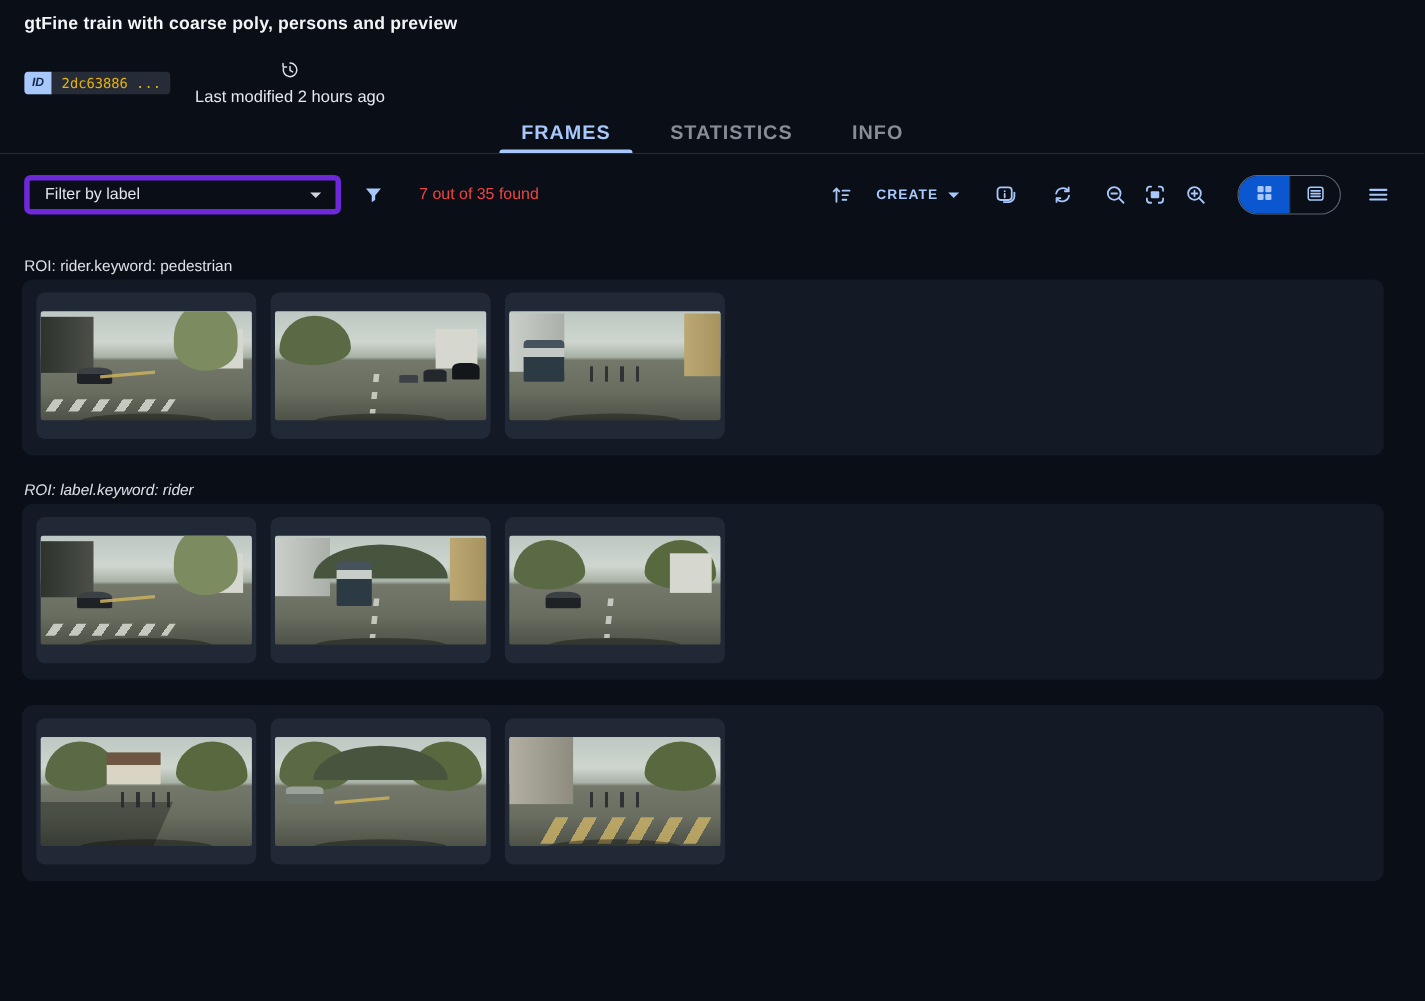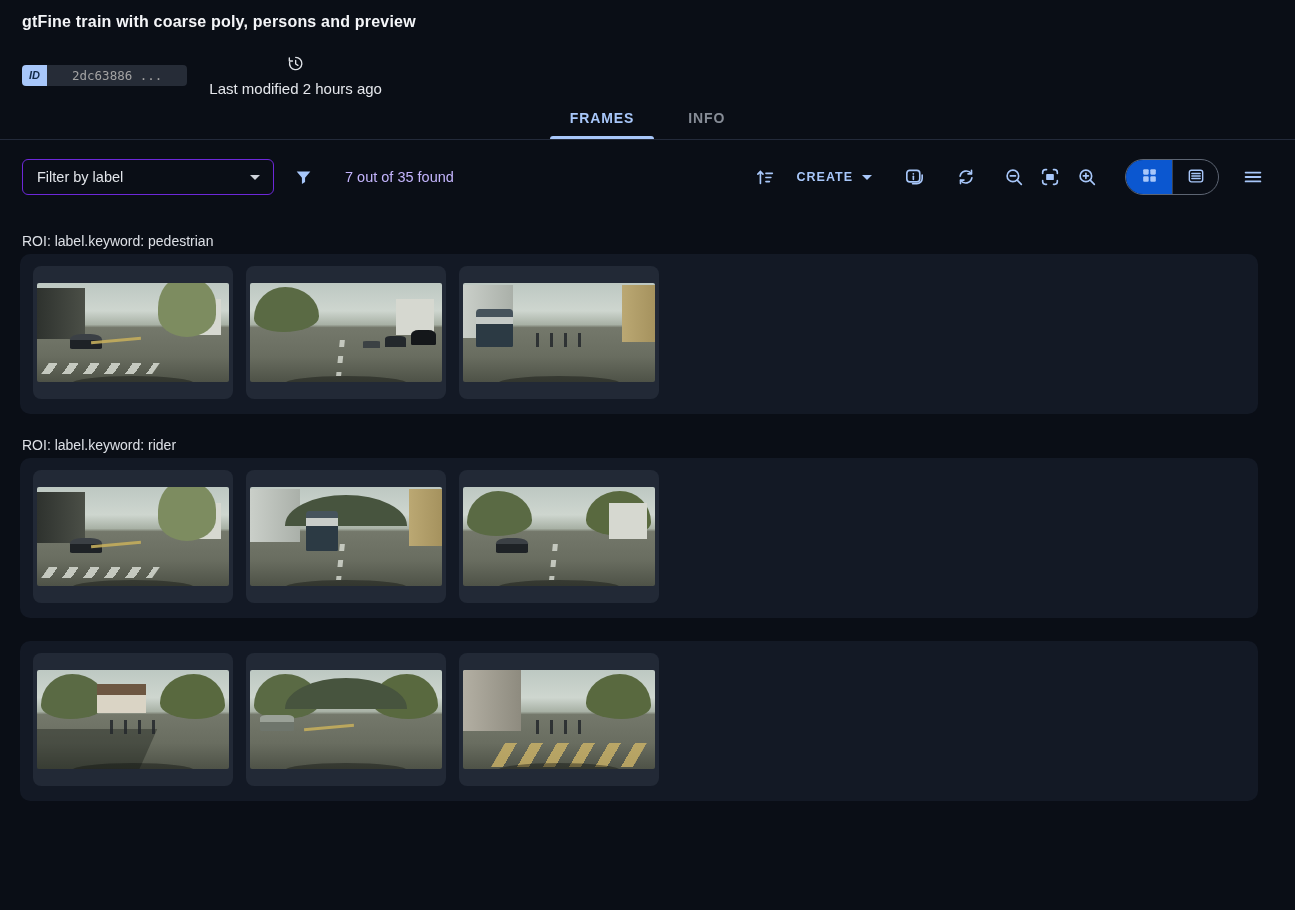--- a/index.html
+++ b/index.html
@@ -9,63 +9,63 @@
   *{box-sizing:border-box; margin:0; padding:0;}
   html,body{width:1295px; height:910px; overflow:hidden;}
   body{background:var(--pageBg); font-family:"Liberation Sans",sans-serif; color:var(--textMain);}
 
   
   .header{padding:13px 22px 0;}
   .page-title{font-size:16px; font-weight:700; letter-spacing:.2px; color:#f4f5f8; margin-bottom:27px;}
   .meta-row{display:flex; align-items:center; height:34px;}
   .id-badge{display:flex; height:21px; border-radius:4px; overflow:hidden; align-items:stretch; cursor:pointer;}
   .id-key{background:var(--accent); color:#122a47; font-weight:700; font-size:11px; padding:0 7px; display:flex; align-items:center;font-style:italic;}
-  .id-val{background:#262c37; color:#a3a3a3; font-size:12.5px; padding:0 25px; display:flex; align-items:center; font-family:"DejaVu Sans Mono",monospace;}
+  .id-val{background:#262c37; color:#eab308; font-size:12.5px; padding:0 9px; display:flex; align-items:center; font-family:"DejaVu Sans Mono",monospace;}
   .modified{display:flex; align-items:center; gap:7px; margin-left:22px; font-size:15px; color:#e5e7ec;flex-direction:column;}
   .modified svg{display:block; color:#dfe2e7;}
   .spacer{flex:1;}
   .create-btn{height:34px; padding:0 22px; border:none; border-radius:17px; background:var(--accent);
     color:#0a2f66; font-family:inherit; font-weight:700; font-size:13px; letter-spacing:.5px;
     display:flex; align-items:center; gap:10px; cursor:pointer;}
   .create-btn svg{display:block;}
 
   
   .tabs{display:flex; justify-content:center; margin-top:3px; height:44px; align-items:stretch;}
-  .tab{padding:15px 27px 0; font-size:14px; font-weight:700; letter-spacing:.9px; color:var(--textDim);
+  .tab{padding:15px 27px 0; font-size:18px; font-weight:700; letter-spacing:.9px; color:var(--textDim);
     position:relative; cursor:pointer; white-space:nowrap;}
   .tab.active{color:var(--accent);}
   .tab.active::after{content:""; position:absolute; left:7px; right:7px; bottom:0; height:3px;
     background:var(--accent); border-radius:3px 3px 0 0;}
   .divider{height:1px; background:var(--divider);}
 
   
   .toolbar{display:flex; align-items:center; margin:19px 30px 0 22px; height:36px;}
-  .filter-select{width:252px; height:36px; border:1px solid #6d28d9; border-radius:6px;
+  .filter-select{width:288px; height:36px; border:5px solid #6d28d9; border-radius:6px;
     display:flex; align-items:center; padding:0 13px 0 14px; font-size:14.5px; color:#e2e5ea; cursor:pointer;}
   .caret{width:0; height:0; border-left:5px solid transparent; border-right:5px solid transparent;
     border-top:5px solid #cfd3da; margin-left:auto;}
   .caret.accent{border-top-color:var(--accent); margin-left:0;}
   .icon-btn{background:none; border:none; padding:0; width:24px; height:24px; display:grid; place-items:center;
     color:var(--accent); cursor:pointer;}
   .funnel{margin-left:17px;}
-  .count{margin-left:30px; font-size:14.5px; font-weight:500; color:#c4b5fd;}
+  .count{margin-left:30px; font-size:14.5px; font-weight:500; color:#ef4444;}
   .toolbar-right{margin-left:auto; display:flex; align-items:center;}
   .context{display:flex; align-items:center; gap:9px; margin-left:20px; color:var(--accent);
     font-size:12.5px; font-weight:700; letter-spacing:1px; cursor:pointer;}
   .ml30{margin-left:30px;} .ml28{margin-left:28px;} .ml24{margin-left:24px;}
   .ml13{margin-left:13px;} .ml12{margin-left:12px;} .ml22{margin-left:22px;}
   .seg{display:flex; height:36px; border:1px solid #5d6573; border-radius:18px; overflow:hidden; margin-left:26px;}
   .seg-btn{width:46px; border:none; background:transparent; display:grid; place-items:center;
     color:var(--accent); cursor:pointer; padding:0;}
   .seg-btn.seg-active{background:var(--primary);}
   .seg-btn + .seg-btn{border-left:1px solid #3a414d;}
 
   
   .groups{margin:38px 37px 0 20px;}
-  .group + .group{margin-top:23px;}
+  .group + .group{margin-top:23px;font-style:italic;}
   .group-label{font-size:14px; color:#dde0e6; margin:0 0 5px 2px;}
   .group-panel{background:var(--panelBg); border-radius:10px; height:160px; display:flex;
     padding:12px 13px; gap:13px;}
   .frame-card{width:200px; height:133px; background:var(--cardBg); border-radius:8px;
     display:flex; align-items:center; justify-content:center; cursor:pointer; flex:none;}
   .thumb{width:192px; height:99px; position:relative; overflow:hidden; border-radius:2px;
     background:linear-gradient(180deg,#bdc8c2 0%,#ced6cf 28%,#a8b1a5 42%,#74786b 45%,#696d60 74%,#4e5247 100%);}
   .thumb::after{content:""; position:absolute; left:18%; right:18%; bottom:-9%; height:15%;
     border-radius:50% 50% 0 0; background:rgba(14,16,14,.42);}
   .f{position:absolute; display:block;}
@@ -124,20 +124,21 @@
           </svg>
         </span>
         <span>Last modified 2 hours ago</span>
       </div>
       <div class="spacer"></div>
     </div>
   </header>
 
   <nav class="tabs">
     <div class="tab active">FRAMES</div>
+    <div class="tab">STATISTICS</div>
     <div class="tab">INFO</div>
   </nav>
   <div class="divider"></div>
 
   <div class="toolbar">
     <div class="filter-select">
       <span>Filter by label</span>
       <span class="caret"></span>
     </div>
     <button class="icon-btn funnel">
@@ -214,21 +215,21 @@
       <button class="icon-btn ml22">
         <svg width="22" height="22" viewBox="0 0 24 24" fill="none" stroke="currentColor" stroke-width="2.1" stroke-linecap="round">
             <path d="M4 7.2h16M4 12h16M4 16.8h16"></path>
           </svg>
       </button>
     </div>
   </div>
 
   <div class="groups">
       <section class="group">
-        <div class="group-label">ROI: label.keyword: pedestrian</div>
+        <div class="group-label">ROI: rider.keyword: pedestrian</div>
         <div class="group-panel">
           <div class="frame-card">
             <div class="thumb" aria-label="street scene with car, crosswalk and willow tree">
               <i class="f f-bld-left-dark"></i>
               <i class="f f-bld-right-white"></i>
               <i class="f f-willow-right"></i>
               <i class="f f-car-left"></i>
               <i class="f f-crosswalk-white"></i>
               <i class="f f-yellow-line"></i>
             </div>

